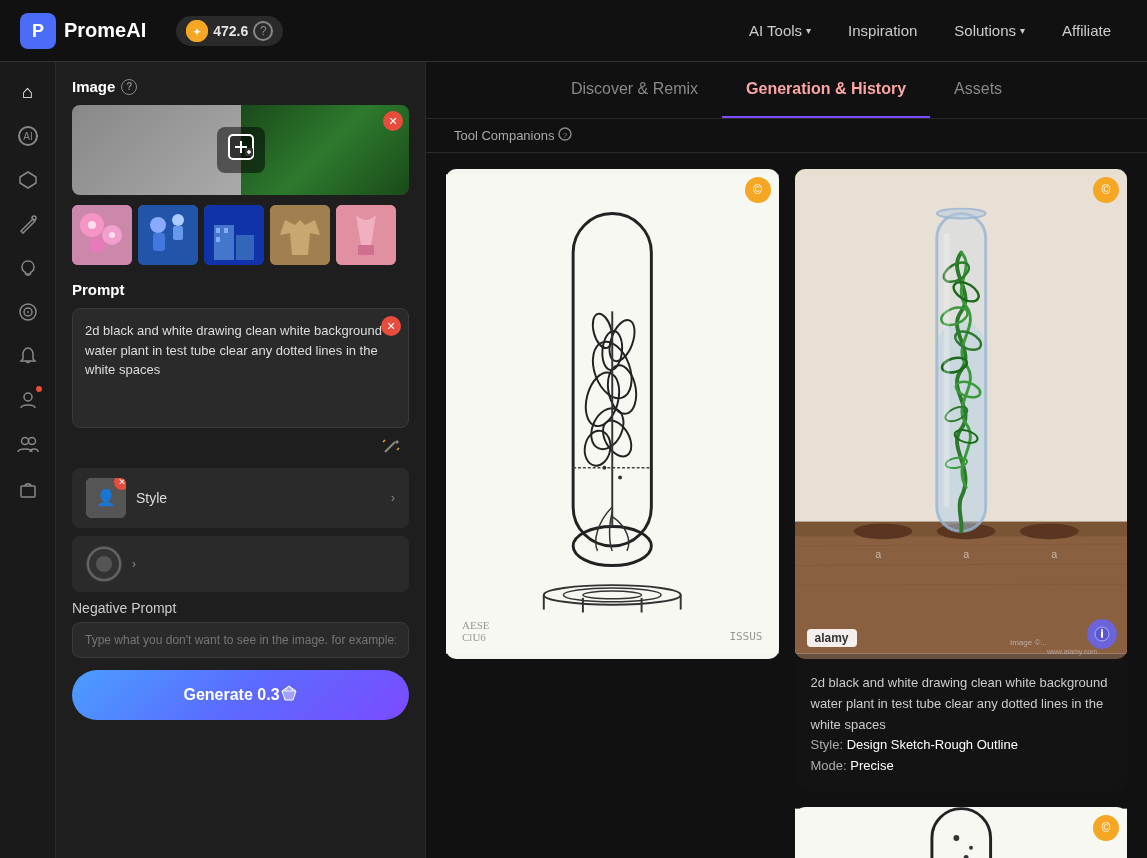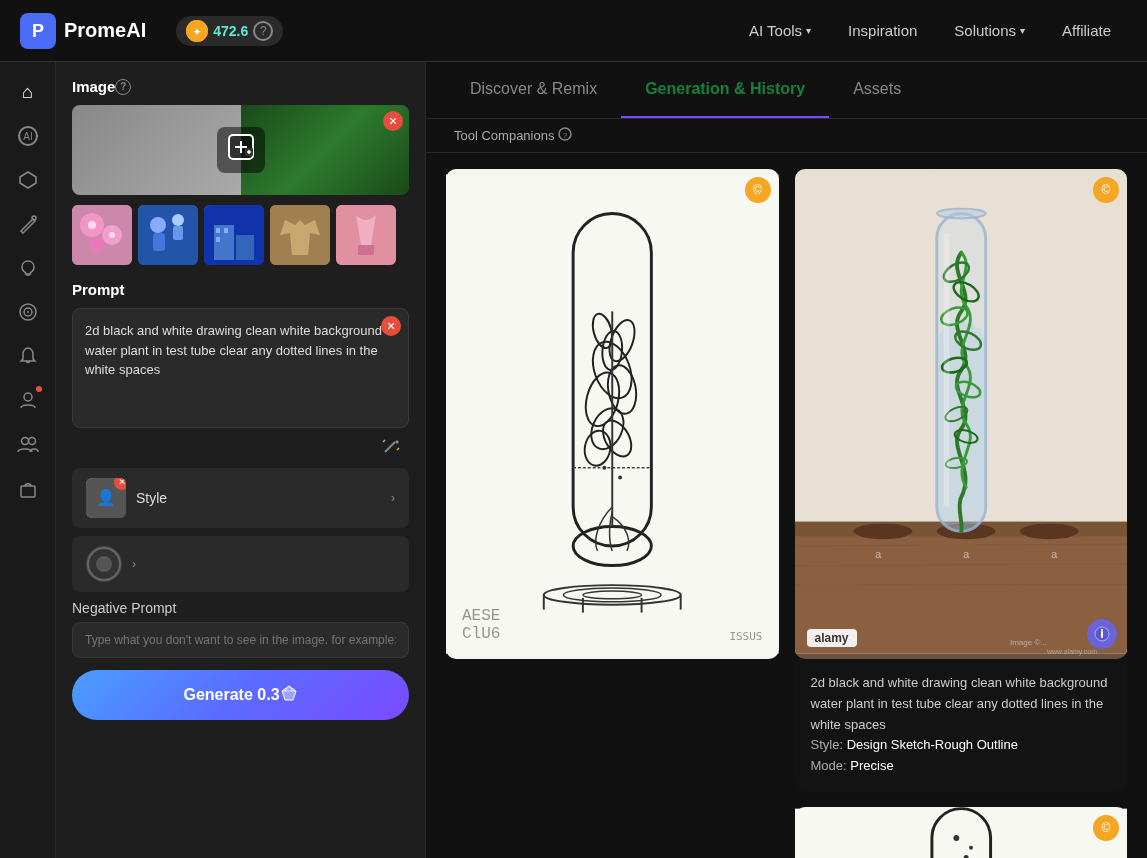--- a/index.html
+++ b/index.html
@@ -45,21 +45,21 @@
       display: flex;
       align-items: center;
       justify-content: center;
       font-size: 10px;
       font-weight: bold;
       color: #fff;
     }
     .credits-value {
       font-size: 14px;
       font-weight: 600;
-      color: #5eead4;
+      color: #e5e5e5;
     }
     .help-icon {
       width: 20px;
       height: 20px;
       border-radius: 50%;
       border: 2px solid #888;
       display: flex;
       align-items: center;
       justify-content: center;
       font-size: 12px;
@@ -133,20 +133,21 @@
       overflow-y: auto;
       padding: 16px;
     }
     .section-title {
       font-size: 15px;
       font-weight: 600;
       color: #fff;
       margin-bottom: 10px;
       display: flex;
       align-items: center;
+      gap: 6px;
     }
     .section-help {
       width: 16px;
       height: 16px;
       border-radius: 50%;
       border: 1.5px solid #888;
       display: flex;
       align-items: center;
       justify-content: center;
       font-size: 10px;
@@ -379,31 +380,32 @@
       display: flex;
       flex-direction: column;
     }
     .tabs-bar {
       display: flex;
       align-items: center;
       padding: 0 20px;
       border-bottom: 1px solid #2a2a2a;
       background: #111;
       gap: 0;
+      justify-content: center;
     }
     .tab {
       padding: 18px 24px;
       font-size: 16px;
       color: #888;
       cursor: pointer;
       border-bottom: 2px solid transparent;
       font-weight: 500;
     }
     .tab.active {
-      color: #15803d;
+      color: #fca5a5;
       border-bottom: 2px solid #7b4bff;
       font-weight: 600;
     }
 
     
     .tool-companions-bar {
       padding: 8px 20px;
       display: flex;
       align-items: center;
       gap: 8px;
@@ -832,21 +834,21 @@
 
             <line x1="100" y1="430" x2="100" y2="445" stroke="#333" stroke-width="2"></line>
             <line x1="140" y1="433" x2="140" y2="448" stroke="#333" stroke-width="2"></line>
             <line x1="200" y1="433" x2="200" y2="448" stroke="#333" stroke-width="2"></line>
             <line x1="240" y1="430" x2="240" y2="445" stroke="#333" stroke-width="2"></line>
 
             <circle cx="162" cy="300" r="2" fill="#333"></circle>
             <circle cx="178" cy="310" r="2" fill="#333"></circle>
           </svg>
 
-          <div style="position:absolute; bottom:16px; left:16px; font-size:16px; color:#333; opacity:0.5; font-family: Liberation Mono, monospace;">AESE<br>ClU6</div>
+          <div style="position:absolute; bottom:16px; left:16px; font-size:11px; color:#333; opacity:0.5; font-family: Liberation Serif, serif;">AESE<br>ClU6</div>
           <div style="position:absolute; bottom:16px; right:16px; font-size:11px; color:#333; opacity:0.5; font-family: monospace;">ISSUS</div>
         </div>
       </div>
 
       <div class="grid-item">
         <div class="photo-img">
           
           <div class="img-badge badge-copyright" style="position:absolute; top:8px; right:8px; width:26px; height:26px; border-radius:50%; background:#f5a623; display:flex; align-items:center; justify-content:center; font-size:12px; color:#fff; z-index:2;">©</div>
 
           

